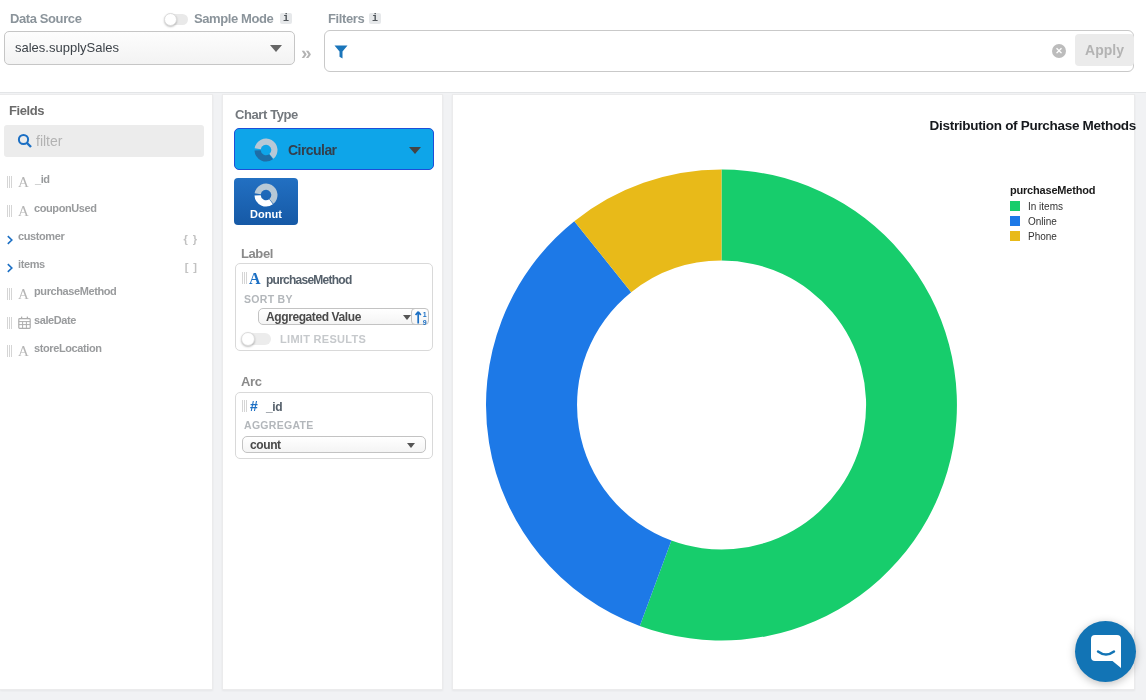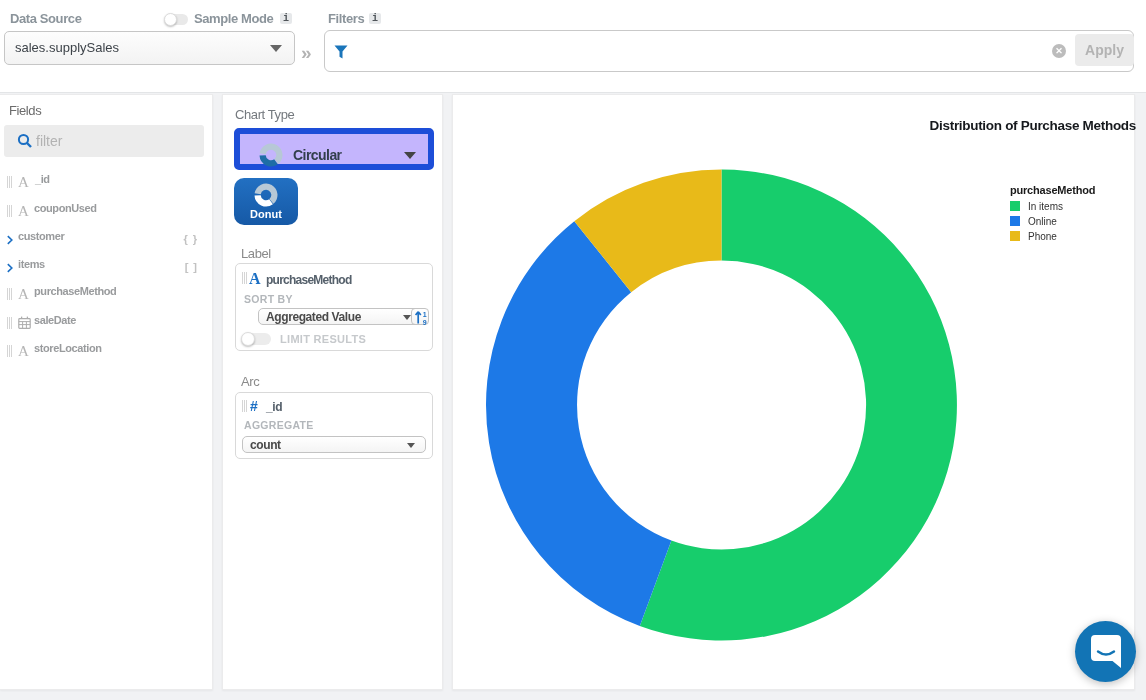--- a/index.html
+++ b/index.html
@@ -16,26 +16,26 @@
 .panel{position:absolute;background:#fff;border:1px solid #ebebec;box-shadow:0 1px 2px rgba(0,0,0,.05)}
 #pleft{left:0;top:94px;width:213px;height:596px;border-left:none}
 #pmid{left:222px;top:94px;width:221px;height:596px}
 #pchart{left:452px;top:94px;width:683px;height:596px}
 #searchbox{position:absolute;left:4px;top:30px;width:200px;height:32px;background:#ececec;border-radius:3px}
 .fieldrow{position:absolute;left:0;width:213px;height:20px;font-size:11px;font-weight:bold;color:#999b9d;letter-spacing:-0.4px}
 .draghandle{position:absolute;left:7px;top:3px;width:5px;height:12px;border-left:1px solid #d5d5d5;border-right:1px solid #d5d5d5}
 .draghandle:after{content:"";position:absolute;left:1px;top:0;width:1px;height:12px;background:#d5d5d5}
 .serifA{font-family:"Liberation Serif",serif;color:#b5b5b5;font-size:15px;font-weight:normal}
 .brack{position:absolute;right:14px;top:3px;color:#c2c2c2;font-size:11px;font-weight:bold;letter-spacing:2px}
-.sectitle{font-size:13px;font-weight:normal;color:#74797e;letter-spacing:-0.4px}
+.sectitle{font-size:13px;font-weight:bold;color:#74797e;letter-spacing:-0.4px}
 .card{position:absolute;left:12px;width:198px;background:#fff;border:1px solid #d9d9d9;border-radius:5px}
 .capslabel{font-size:10.5px;font-weight:bold;color:#b3b7bb;letter-spacing:.3px}
 .drop{position:absolute;background:linear-gradient(#fff,#f4f4f4);border:1px solid #c3c3c3;border-radius:5px;font-size:12px;font-weight:bold;color:#4a4a4a;letter-spacing:-0.4px}
 .chipicon{color:#1b6fc4;font-weight:bold}
-#donutbtn{position:absolute;left:11px;top:83px;width:64px;height:47px;border-radius:10px;background:linear-gradient(#2270c2,#1659a6)}
+#donutbtn{position:absolute;left:11px;top:83px;width:64px;height:47px;border-radius:4px;background:linear-gradient(#2270c2,#1659a6)}
 .legtxt{font-size:10px;color:#333}
 </style></head><body>
 <div id="page">
 
   <div id="topbar">
     <div class="abs glabel" style="left:10px;top:11px">Data Source</div>
     <div class="pill" style="left:165px;top:14px;width:23px;height:11px"></div>
     <div class="knob" style="left:164px;top:13px;width:13px;height:13px"></div>
     <div class="abs glabel" style="left:194px;top:11px">Sample Mode</div>
     <div class="ibadge" style="left:280px;top:13px">i</div>
@@ -105,21 +105,21 @@
       </div>
     <div class="fieldrow" style="top:247px">
         <span class="draghandle"></span>
         <span class="abs serifA" style="left:18px;top:1px">A</span>
         <span class="abs" style="left:34px">storeLocation</span>
       </div>
   </div>
 
   <div class="panel" id="pmid">
     <div class="abs sectitle" style="left:12px;top:12px">Chart Type</div>
-    <div class="abs" style="left:11px;top:33px;width:200px;height:42px;background:#c4b5fd;border:6px solid #1d4ed8;border-radius:5px">
+    <div class="abs" style="left:11px;top:33px;width:200px;height:42px;background:#0ea5e9;border:1px solid #1d4ed8;border-radius:5px">
       <svg class="abs" style="left:19px;top:9px" width="24" height="24" viewBox="0 0 24 24">
           <path d="M0.64 10.20A11.5 11.5 0 1 1 19.39 20.81L15.41 16.06A5.3 5.3 0 1 0 6.77 11.17Z" fill="#b7c8d6"></path>
           <path d="M18.92 21.18A11.5 11.5 0 0 1 0.52 12.60L6.71 12.28A5.3 5.3 0 0 0 15.19 16.23Z" fill="#1e6da6"></path>
         </svg>
       <div class="abs" style="left:53px;top:13px;font-size:14px;font-weight:bold;color:#333f4d;letter-spacing:-0.55px">Circular</div>
       <div class="caret" style="right:12px;top:18px;border-top-color:#444;border-left-width:6px;border-right-width:6px;border-top-width:7px"></div>
     </div>
     <div id="donutbtn">
       <svg class="abs" style="left:20px;top:5px" width="24" height="24" viewBox="0 0 24 24">
           <path d="M0.64 10.20A11.5 11.5 0 1 1 19.39 20.81L15.41 16.06A5.3 5.3 0 1 0 6.77 11.17Z" fill="#b7c8d6"></path>

